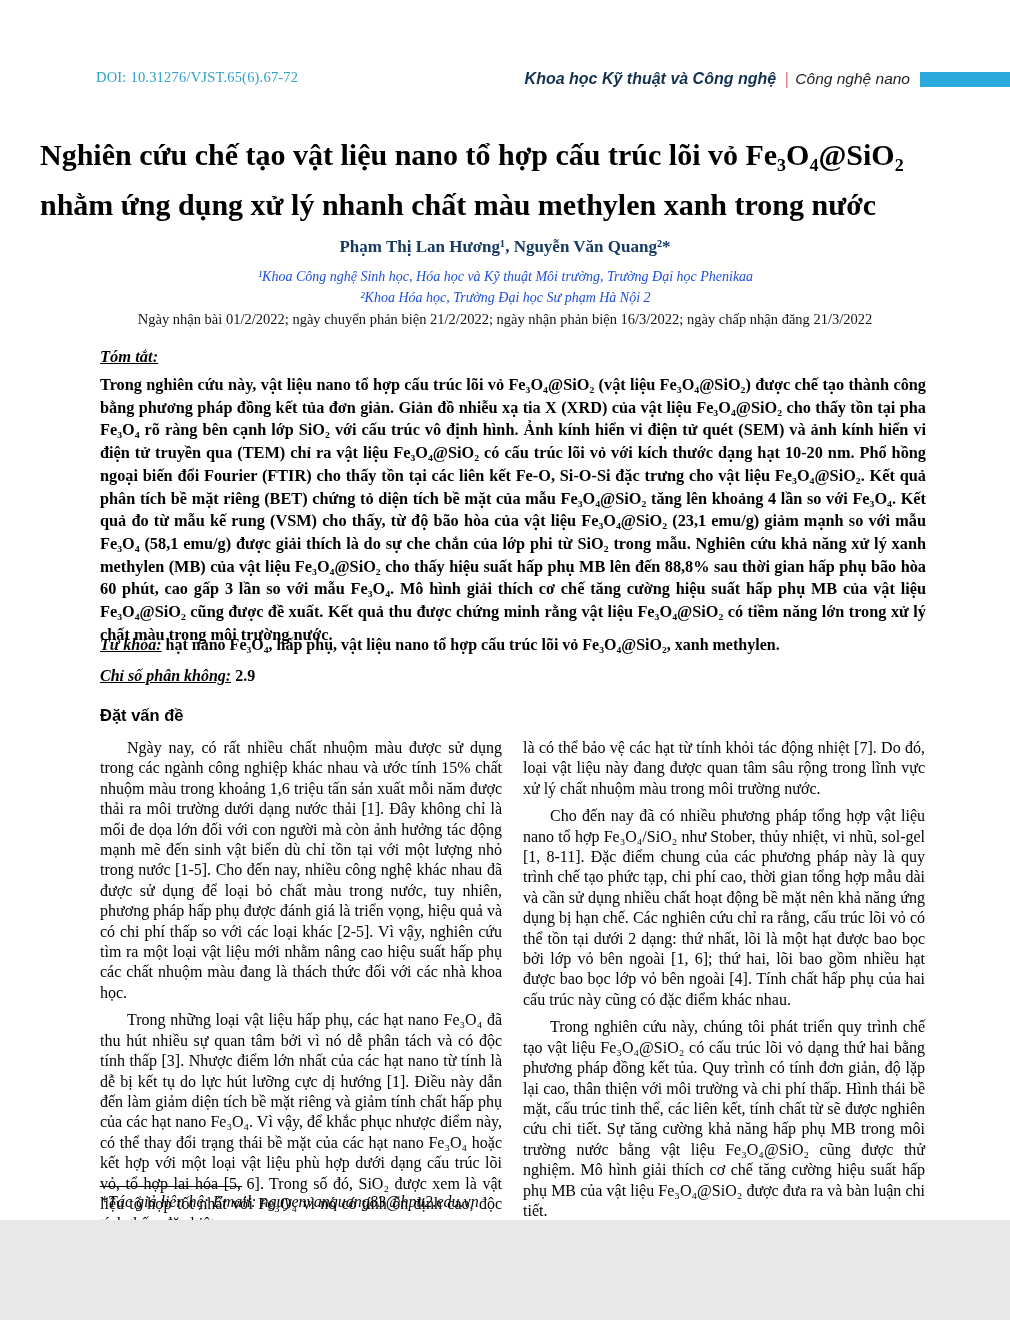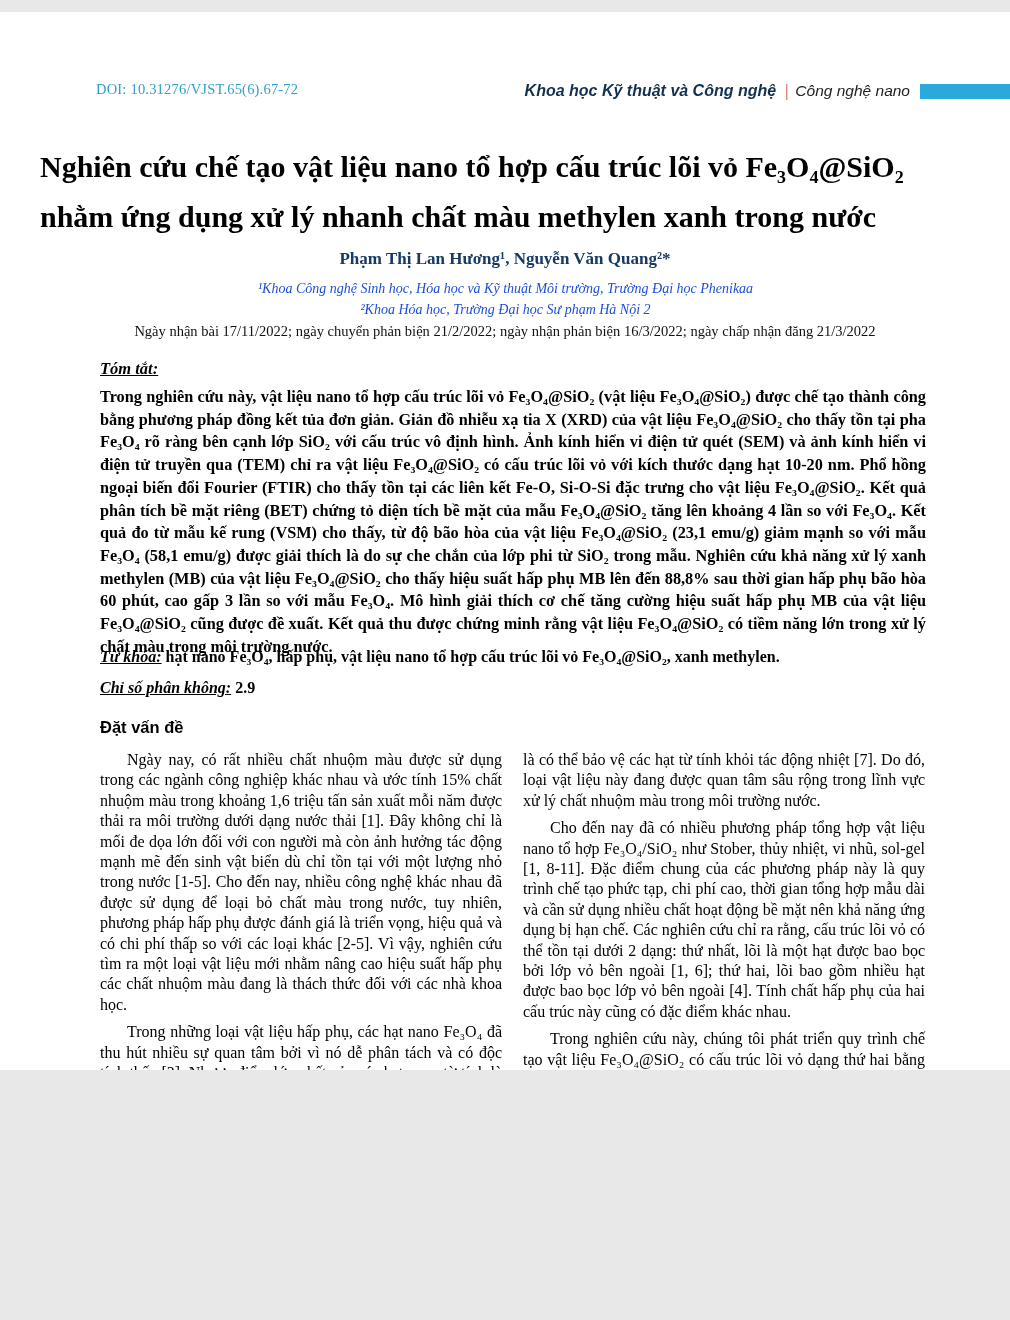--- a/index.html
+++ b/index.html
@@ -1,19 +1,19 @@
 <!DOCTYPE html>
 <html><head>
 <meta charset="utf-8">
 <style>
   html,body{margin:0;padding:0;background:#e8e8e8;}
   .page{
-    position:relative;width:1010px;height:1058px;background:#ffffff;
+    position:relative;width:1010px;height:1220px;background:#ffffff;
     font-family:"Liberation Serif","DejaVu Serif",serif;color:#000;
-    overflow:hidden;margin:12px auto;
+    overflow:hidden;margin:0 auto;
   }
   
   .hdr{position:absolute;top:66px;left:96px;right:0;height:26px;}
   .doi{position:absolute;left:0;top:3px;font-size:14.5px;color:#2fa0c8;letter-spacing:.2px;}
   .hdr-right{position:absolute;right:0;top:0;display:flex;align-items:center;height:26px;}
   .journal-name{font-family:"Liberation Sans","DejaVu Sans",sans-serif;font-weight:bold;font-style:italic;font-size:16px;color:#12304f;}
   .hdr-sep{color:#cc2a20;font-size:16px;margin:0 7px 0 9px;font-style:normal;}
   .section-name{font-family:"Liberation Sans","DejaVu Sans",sans-serif;font-style:italic;font-size:15.5px;color:#222;}
   .hdr-bar{width:90px;height:15px;background:#29a9dc;margin-left:10px;}
   
@@ -77,21 +77,21 @@
 
   <div class="title">
     <div>Nghiên cứu chế tạo vật liệu nano tổ hợp cấu trúc lõi vỏ Fe₃O₄@SiO₂</div>
     <div>nhằm ứng dụng xử lý nhanh chất màu methylen xanh trong nước</div>
   </div>
   <div class="authors">Phạm Thị Lan Hương¹, Nguyễn Văn Quang²*</div>
   <div class="affils">
     <div>¹Khoa Công nghệ Sinh học, Hóa học và Kỹ thuật Môi trường, Trường Đại học Phenikaa</div>
     <div>²Khoa Hóa học, Trường Đại học Sư phạm Hà Nội 2</div>
   </div>
-  <div class="dates">Ngày nhận bài 17/11/2022; ngày chuyển phản biện 21/2/2022; ngày nhận phản biện 16/3/2022; ngày chấp nhận đăng 21/3/2022</div>
+  <div class="dates">Ngày nhận bài 01/2/2022; ngày chuyển phản biện 21/2/2022; ngày nhận phản biện 16/3/2022; ngày chấp nhận đăng 21/3/2022</div>
 
   <div class="abs-label">Tóm tắt:</div>
   <div class="abs-text">Trong nghiên cứu này, vật liệu nano tổ hợp cấu trúc lõi vỏ Fe₃O₄@SiO₂ (vật liệu Fe₃O₄@SiO₂) được chế tạo thành công bằng phương pháp đồng kết tủa đơn giản. Giản đồ nhiễu xạ tia X (XRD) của vật liệu Fe₃O₄@SiO₂ cho thấy tồn tại pha Fe₃O₄ rõ ràng bên cạnh lớp SiO₂ với cấu trúc vô định hình. Ảnh kính hiển vi điện tử quét (SEM) và ảnh kính hiển vi điện tử truyền qua (TEM) chỉ ra vật liệu Fe₃O₄@SiO₂ có cấu trúc lõi vỏ với kích thước dạng hạt 10-20 nm. Phổ hồng ngoại biến đổi Fourier (FTIR) cho thấy tồn tại các liên kết Fe-O, Si-O-Si đặc trưng cho vật liệu Fe₃O₄@SiO₂. Kết quả phân tích bề mặt riêng (BET) chứng tỏ diện tích bề mặt của mẫu Fe₃O₄@SiO₂ tăng lên khoảng 4 lần so với Fe₃O₄. Kết quả đo từ mẫu kế rung (VSM) cho thấy, từ độ bão hòa của vật liệu Fe₃O₄@SiO₂ (23,1 emu/g) giảm mạnh so với mẫu Fe₃O₄ (58,1 emu/g) được giải thích là do sự che chắn của lớp phi từ SiO₂ trong mẫu. Nghiên cứu khả năng xử lý xanh methylen (MB) của vật liệu Fe₃O₄@SiO₂ cho thấy hiệu suất hấp phụ MB lên đến 88,8% sau thời gian hấp phụ bão hòa 60 phút, cao gấp 3 lần so với mẫu Fe₃O₄. Mô hình giải thích cơ chế tăng cường hiệu suất hấp phụ MB của vật liệu Fe₃O₄@SiO₂ cũng được đề xuất. Kết quả thu được chứng minh rằng vật liệu Fe₃O₄@SiO₂ có tiềm năng lớn trong xử lý chất màu trong môi trường nước.</div>
 
   <div class="kw">
     <span class="inline-label">Từ khóa:</span><span> hạt nano Fe₃O₄, hấp phụ, vật liệu nano tổ hợp cấu trúc lõi vỏ Fe₃O₄@SiO₂, xanh methylen.</span>
   </div>
   <div class="cls">
     <span class="inline-label">Chỉ số phân không:</span><span> 2.9</span>
   </div>

